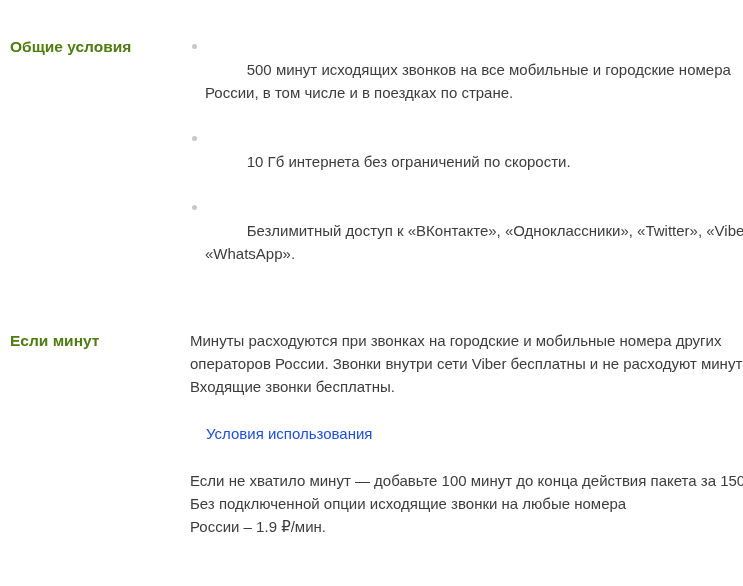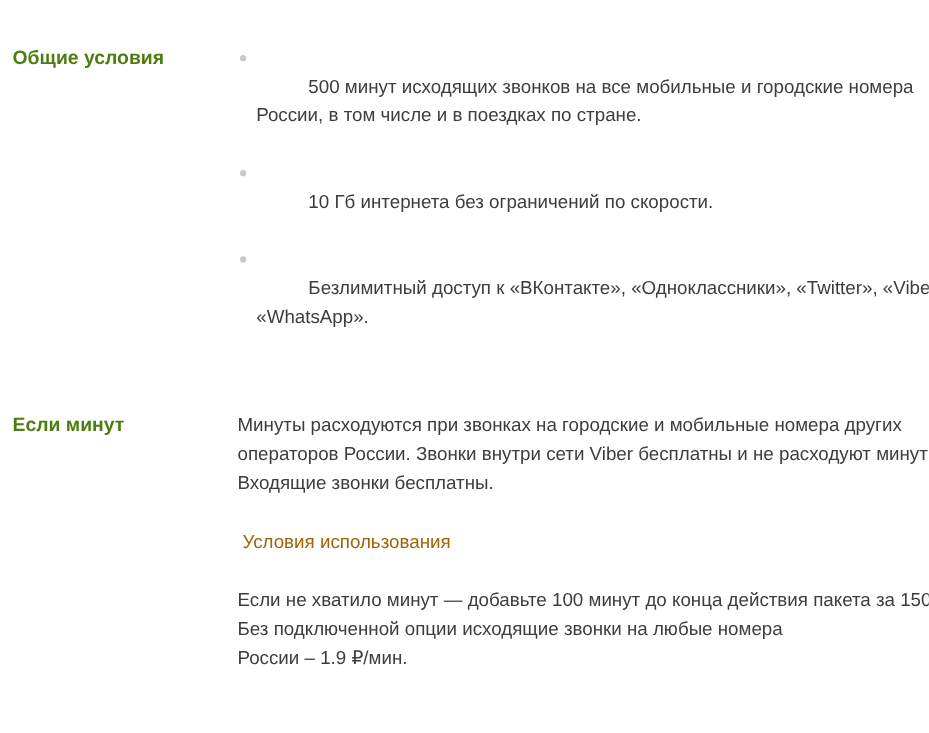--- a/index.html
+++ b/index.html
@@ -29,22 +29,22 @@
     color: #4d7c0f;
     font-size: 15.5px;
     white-space: pre;
   }
   .content { min-width: 0; }
   .para {
     white-space: pre;
     margin: 0 0 24px 0;
   }
   .muted {
-    color: #a16207;
-    margin: 0 0 24px 4px;
+    color: #1d4ed8;
+    margin: 0 0 24px 16px;
     white-space: pre;
   }
   ul.bullets {
     list-style: none;
   }
   ul.bullets li {
     position: relative;
     padding-left: 15px;
     white-space: pre;
   }

